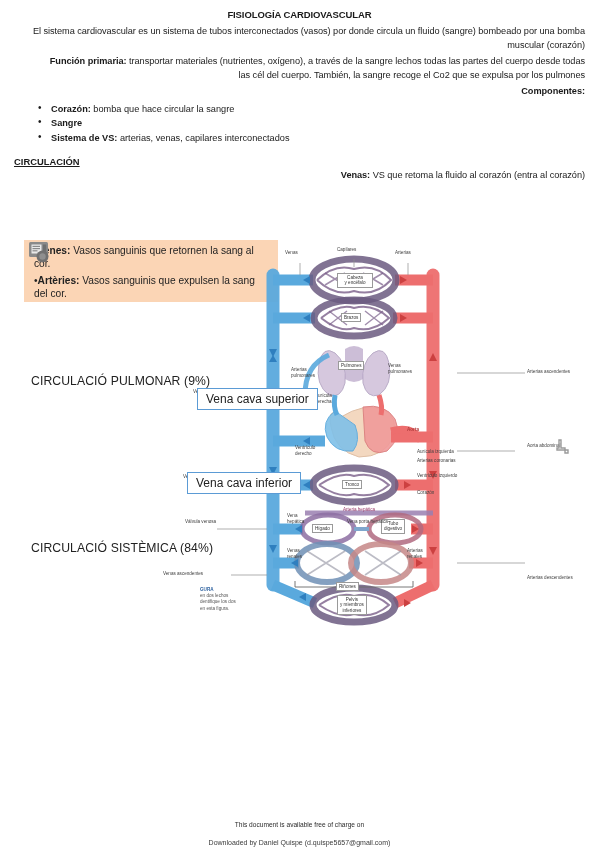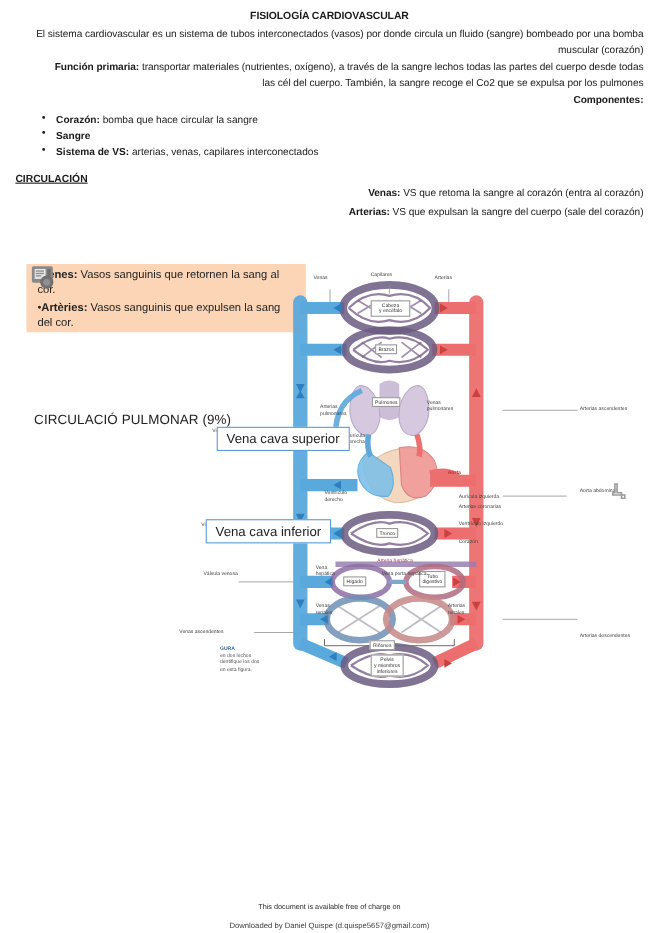--- a/index.html
+++ b/index.html
@@ -178,24 +178,21 @@
       <b>Sangre</b><span></span>
     </li>
     <li>
       <b>Sistema de VS:</b><span> arterias, venas, capilares interconectados</span>
     </li>
   </ul>
 
   <div class="sec-head">CIRCULACIÓN</div>
 
   <div class="para">
-    <b>Venas:</b><span> VS que retoma la sangre al corazón (entra al corazón)</span>
-  </div>
-  <div class="para">
-    <b>Arterias:</b><span> VS que expulsan la sangre del cuerpo (sale del corazón)</span>
+    <b>Venas:</b><span> VS que retoma la fluido al corazón (entra al corazón)</span>
   </div>
 
   <div class="callout">
     <span class="callout-icon">
       <svg width="26" height="24" viewBox="0 0 26 24">
         <rect x="1" y="1" width="19" height="15" rx="1.5" fill="#8a8a8a"></rect>
         <rect x="3.5" y="3.5" width="10" height="9" fill="#e9e9e9"></rect>
         <rect x="4.5" y="4.8" width="7.5" height="1.2" fill="#8a8a8a"></rect>
         <rect x="4.5" y="7.0" width="7.5" height="1.2" fill="#8a8a8a"></rect>
         <rect x="4.5" y="9.2" width="5" height="1.2" fill="#8a8a8a"></rect>
@@ -206,20 +203,21 @@
     </span>
     <p>
       <span>•</span><b>Venes:</b><span> Vasos sanguinis que retornen la sang al cor.</span>
     </p>
     <p>
       <span>•</span><b>Artèries:</b><span> Vasos sanguinis que  expulsen la sang del cor.</span>
     </p>
   </div>
 
   <div class="circ-label" id="lbl-pulmonar">CIRCULACIÓ PULMONAR (9%)</div>
+  <div class="circ-label" id="lbl-sistemica">CIRCULACIÓ SISTÈMICA (84%)</div>
 
   <div class="figure">
     <svg width="400" height="392" viewBox="0 0 400 392">
 
       <path d="M78 30 L78 340" stroke="#5aa9dd" stroke-width="13" fill="none" stroke-linecap="round" opacity="0.95"></path>
 
       <path d="M238 30 L238 340" stroke="#ed6e6e" stroke-width="13" fill="none" stroke-linecap="round" opacity="0.95"></path>
 
       <path d="M78 35 L118 35" stroke="#5aa9dd" stroke-width="11" fill="none"></path>
       <path d="M200 35 L238 35" stroke="#ed6e6e" stroke-width="11" fill="none"></path>

